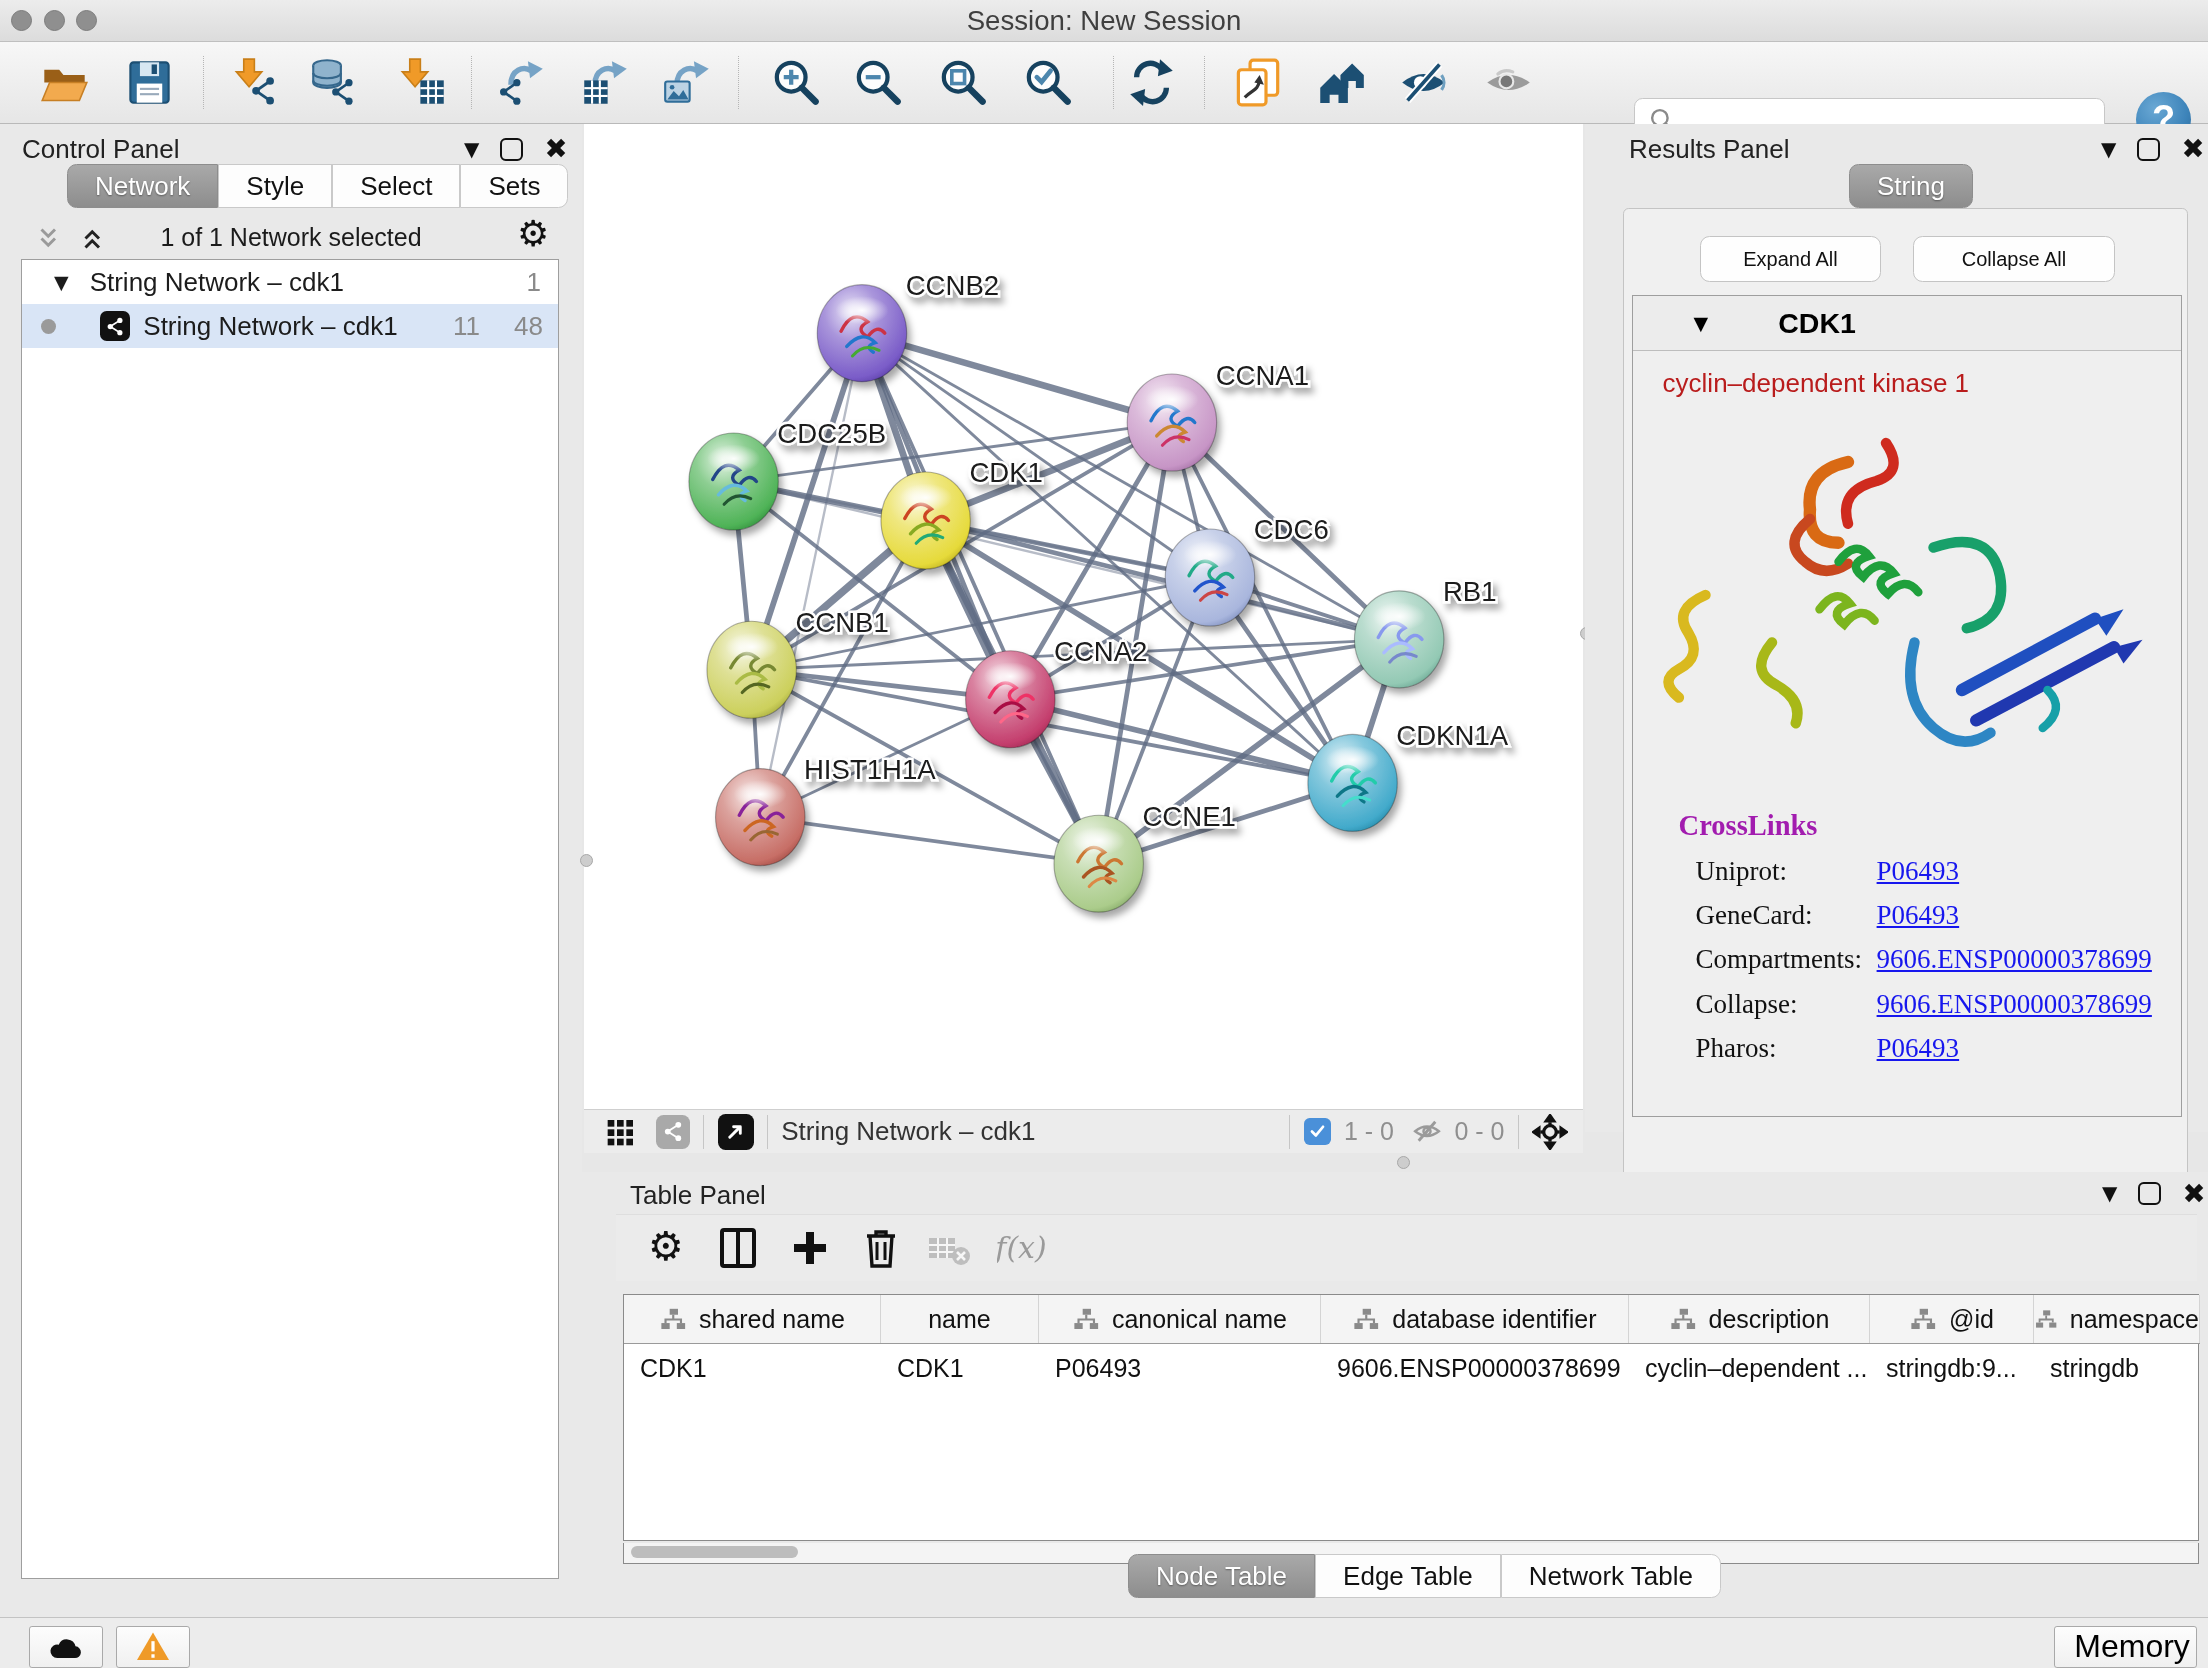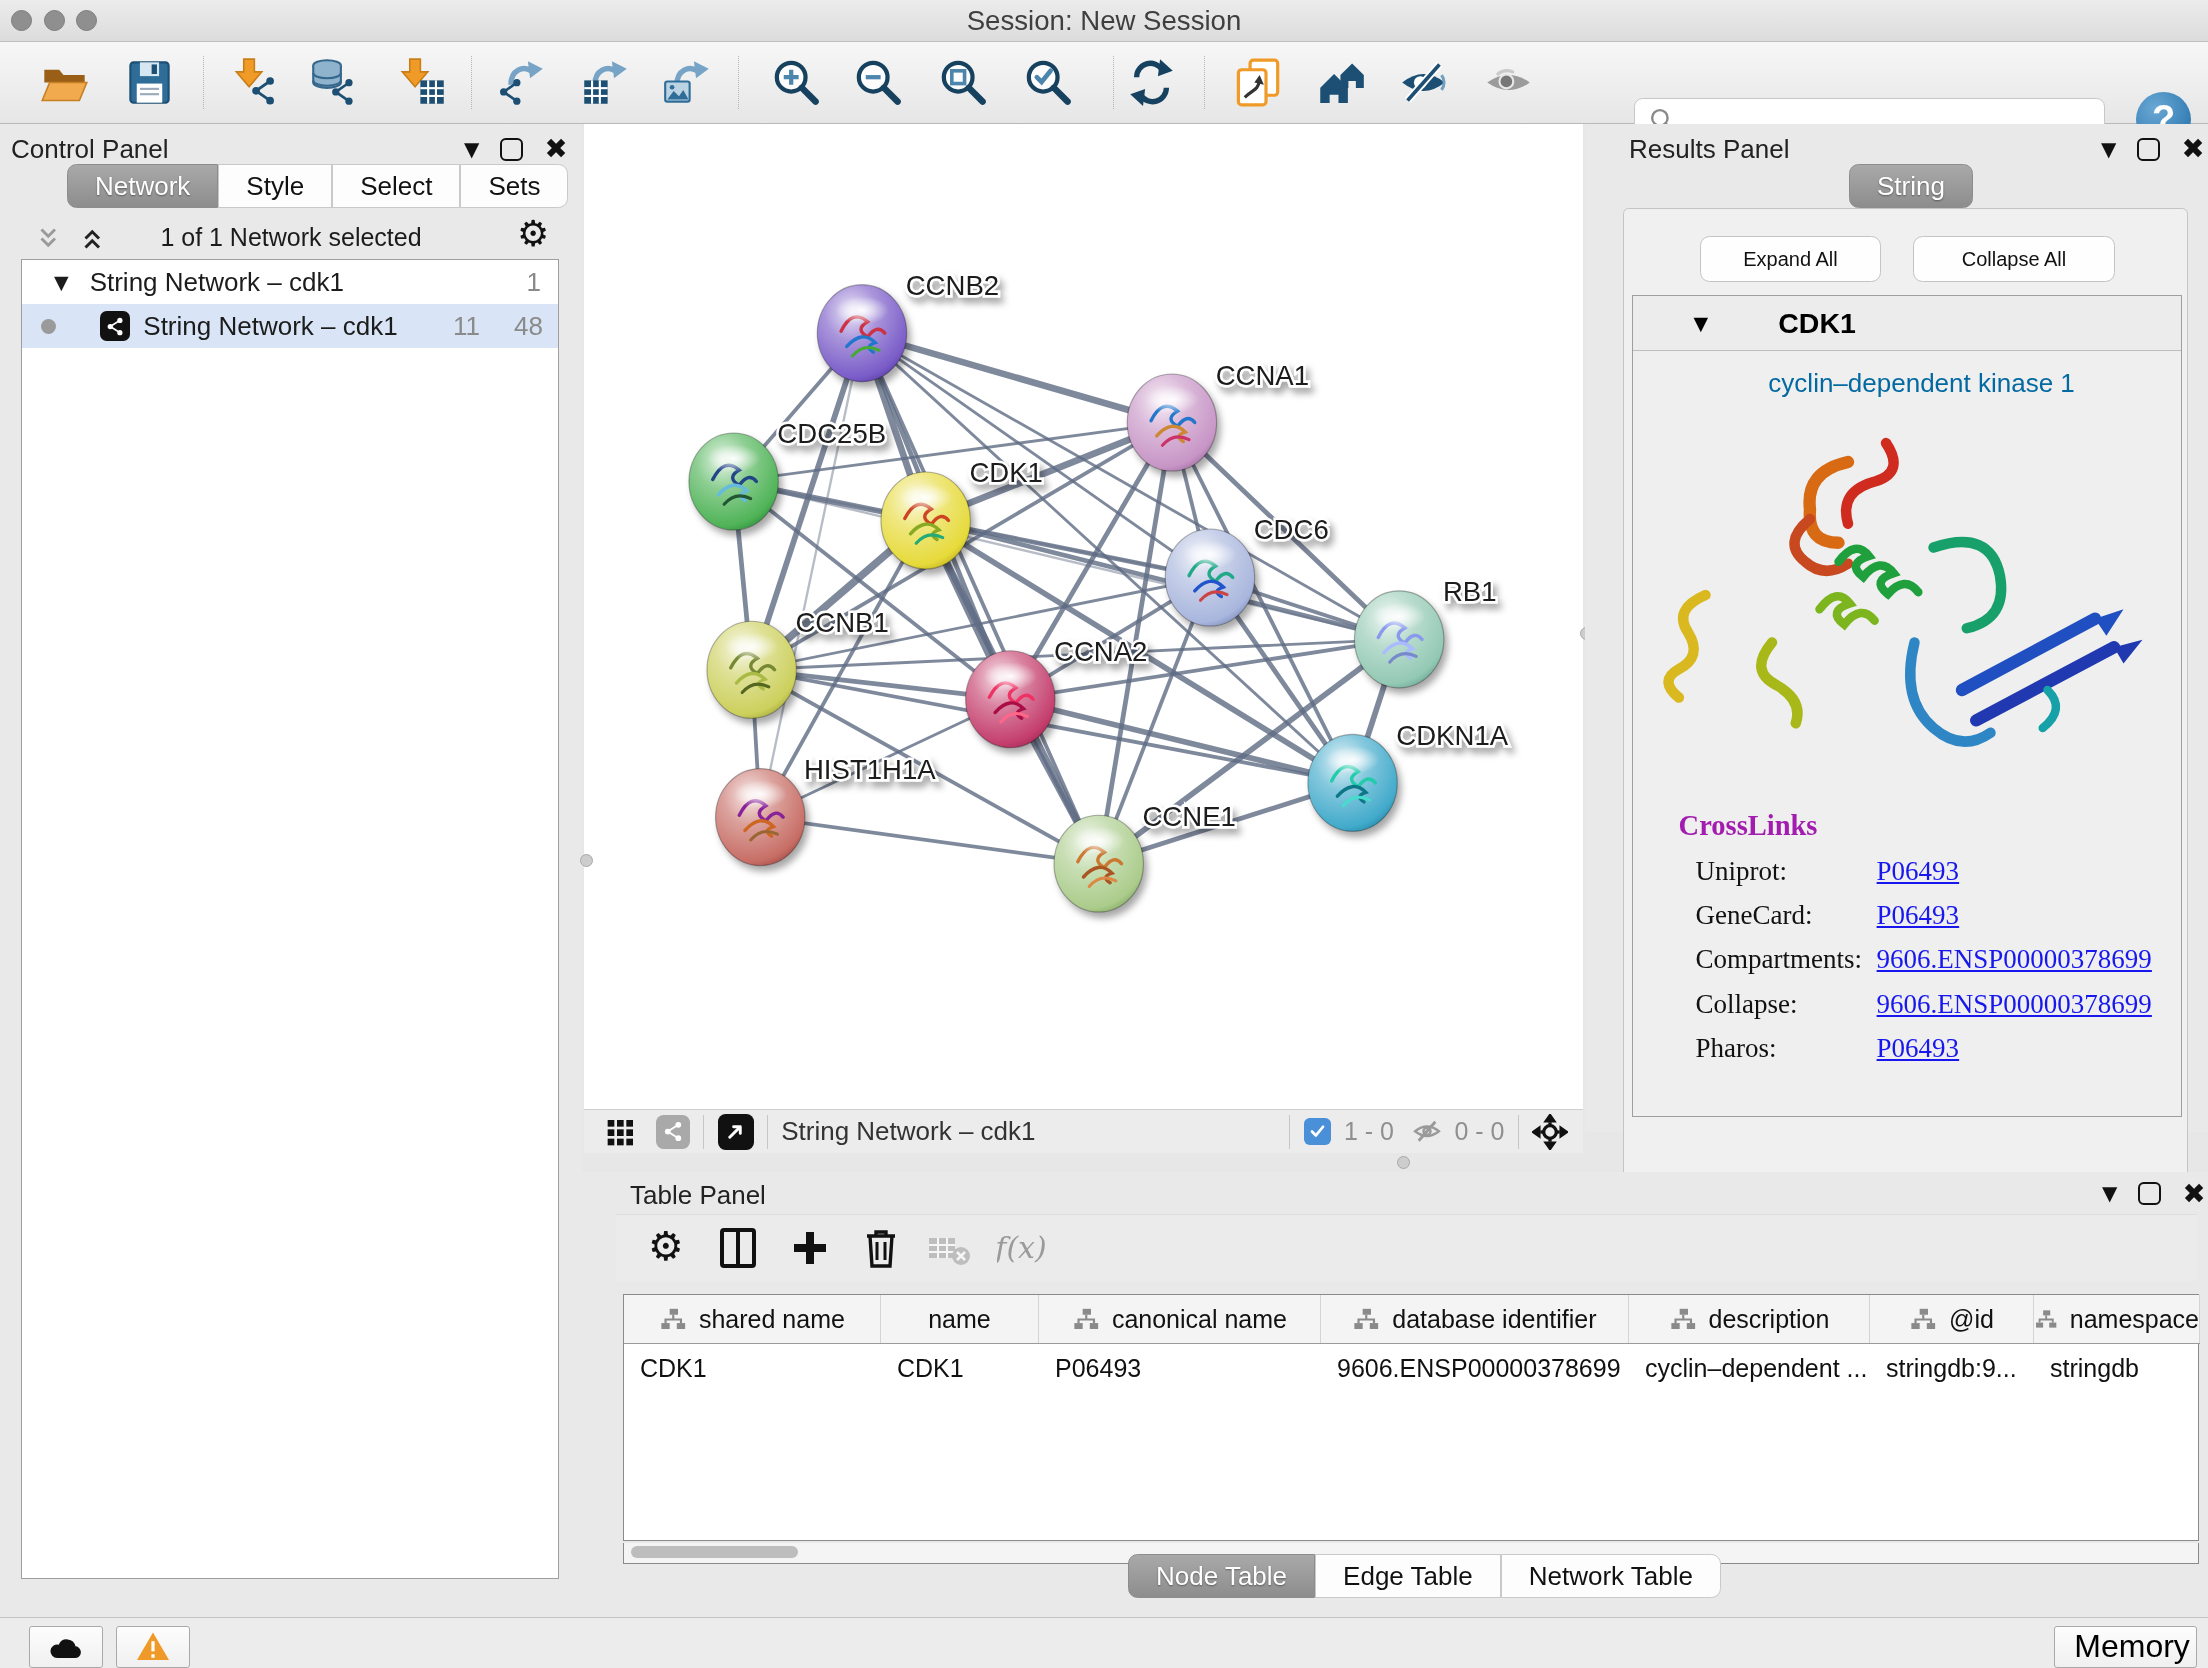--- a/index.html
+++ b/index.html
@@ -271,21 +271,21 @@
             <circle cx="10" cy="10" r="6.5" fill="none" stroke="#8a8a8a" stroke-width="2"></circle>
             <line x1="15" y1="15" x2="21" y2="21" stroke="#8a8a8a" stroke-width="2.4" stroke-linecap="round"></line>
           </svg>
       </span>
       <input placeholder="" style="">
     </div>
     <div class="help-btn">?</div>
   </div>
 
   <div class="abs control-panel">
-    <div class="abs" style="left:11px; top:9.5px;">
+    <div class="abs" style="left:22px; top:9.5px;">
       <span class="panel-title">Control Panel</span>
     </div>
     <div class="abs win-ctrl" style="left:464px; top:11.4px;">
       <span class="wc-tri">▼</span>
       <span class="wc-box"></span>
       <span class="wc-x">✖</span>
     </div>
     <div class="cp-tabs" id="cp-tabs">
         <span class="tabbtn first active">Network</span>
         <span class="tabbtn ">Style</span>
@@ -656,21 +656,21 @@
       <span class="tabbtn only active">String</span>
     </div>
     <div class="rp-outer">
       <span class="rp-btn" style="left:76px; width:181px;">Expand All</span>
       <span class="rp-btn" style="left:289px; width:202px;">Collapse All</span>
       <div class="rp-section">
         <div class="rp-sec-head">
           <span style="margin-left:61px; font-family:'DejaVu Sans',sans-serif; font-size:19px;">▼</span>
           <span style="margin-left:70px; font-size:28.5px; font-weight:bold;">CDK1</span>
         </div>
-        <div style="margin:17px 0 0 30px; font-size:26px; color:#0369a1;text-align:center;">cyclin–dependent kinase 1</div>
+        <div style="margin:17px 0 0 30px; font-size:26px; color:#b91c1c;">cyclin–dependent kinase 1</div>
         <div style="margin:5.7px 0 0 15px;">
           <svg width="533" height="399" viewBox="0 0 560 420">
             <g fill="none" stroke-linecap="round">
               <path d="M250 40 q20 30 -10 40 q-40 10 -30 45" stroke="#cf2b1e" stroke-width="11"></path>
               <path d="M210 60 q-45 10 -40 50 q-3 35 30 35" stroke="#d96a14" stroke-width="13"></path>
               <path d="M170 120 q-30 25 -5 45 q20 18 45 2" stroke="#c8481f" stroke-width="11"></path>
               <path d="M60 200 q-35 15 -18 40 q15 25 -10 38 q-22 12 0 30" stroke="#d9b91f" stroke-width="11"></path>
               <path d="M130 250 q-25 30 5 45 q28 16 20 40" stroke="#a8b818" stroke-width="11"></path>
               <path d="M200 165 q18 -24 32 -6 q-24 8 -6 22 q18 -22 32 -4 q-24 8 -6 22 q18 -20 32 -2" stroke="#1fa03c" stroke-width="9"></path>
               <path d="M180 215 q18 -24 32 -6 q-24 8 -6 22 q18 -22 32 -4" stroke="#7cb51e" stroke-width="9"></path>

